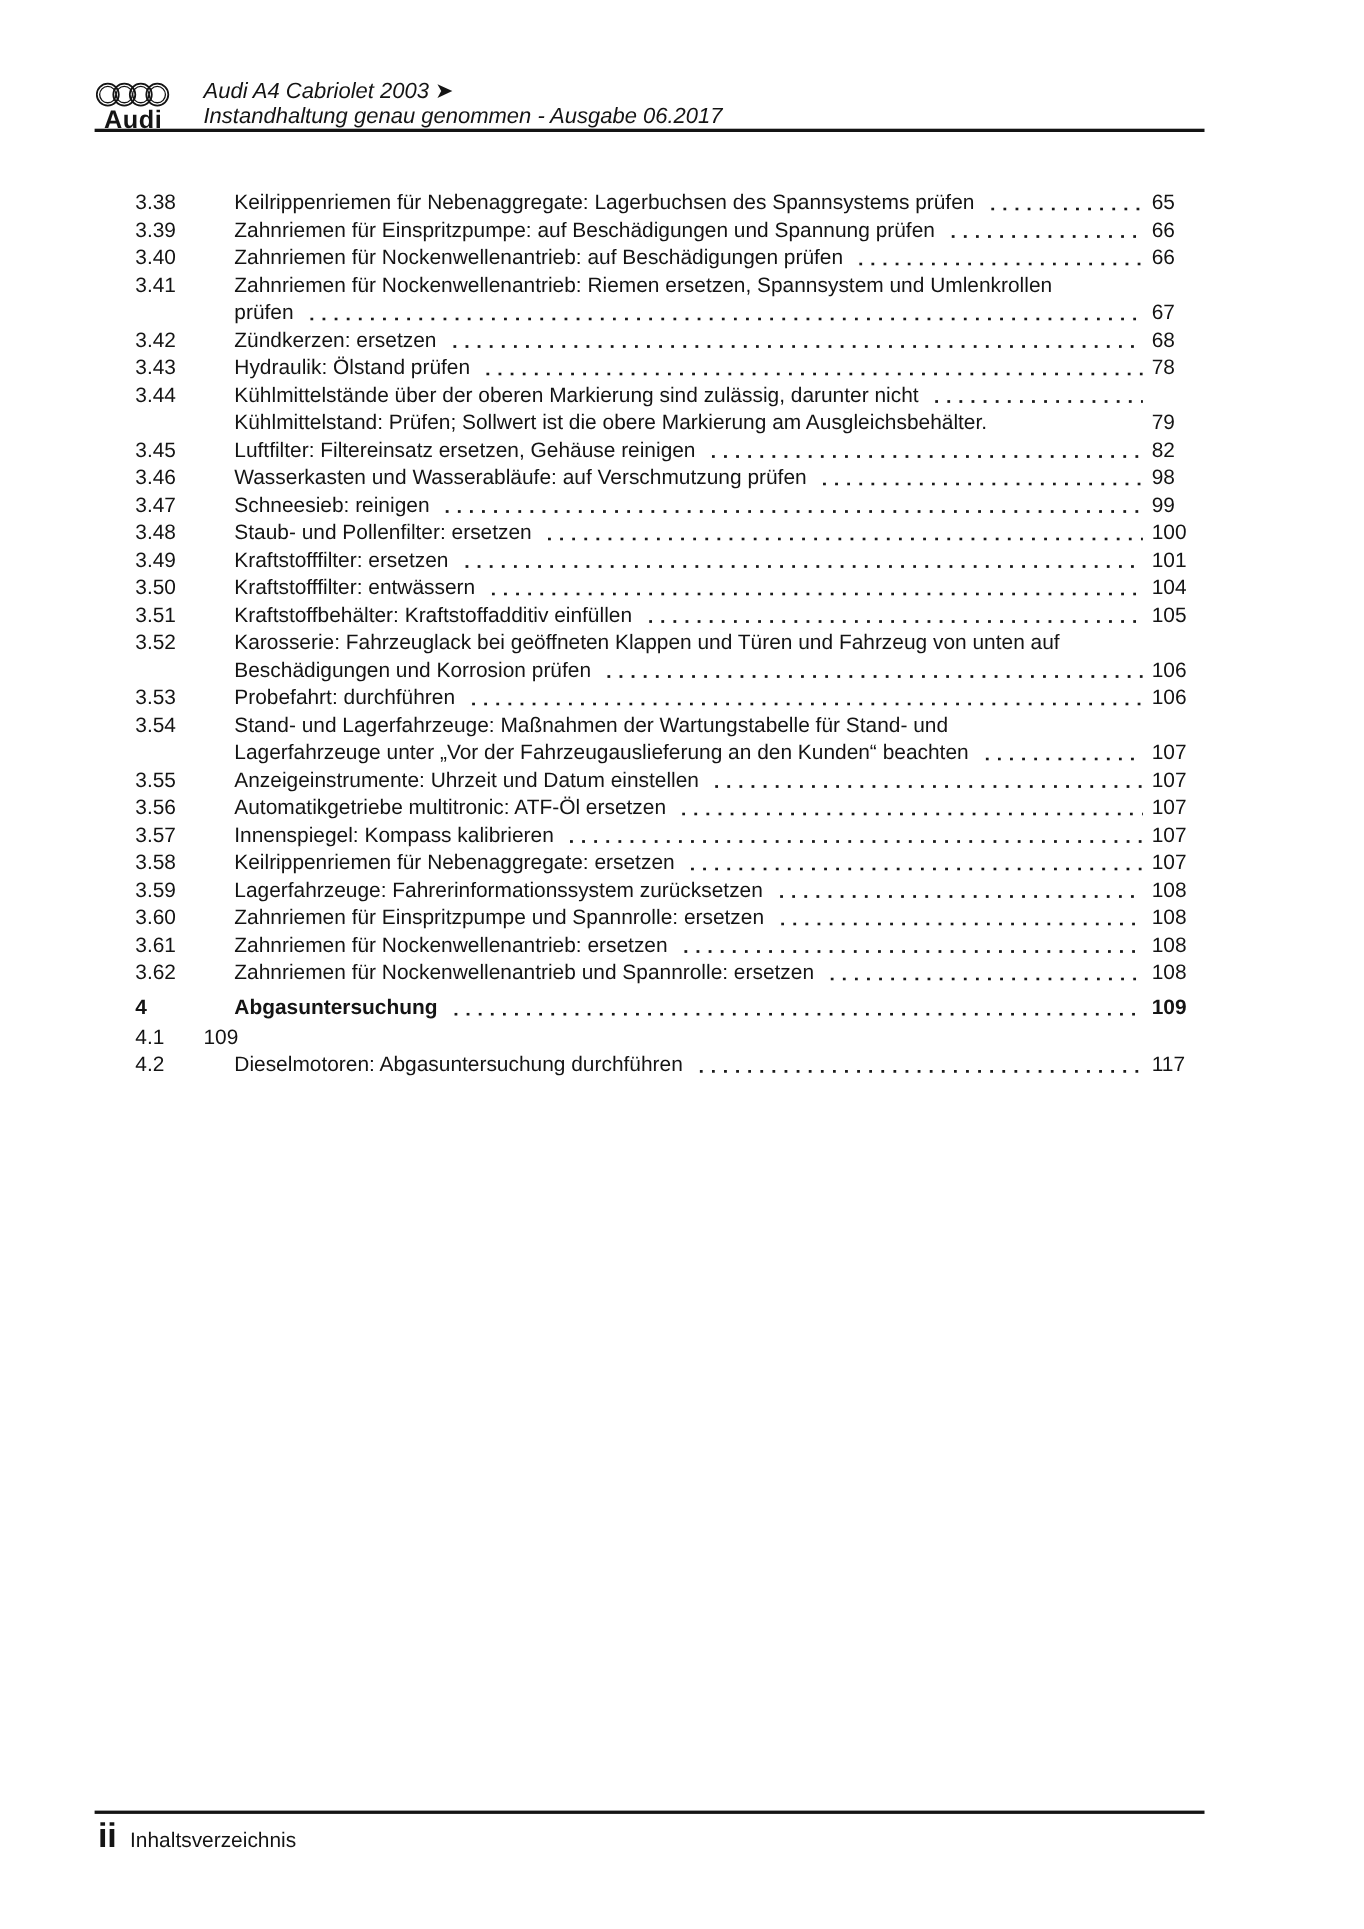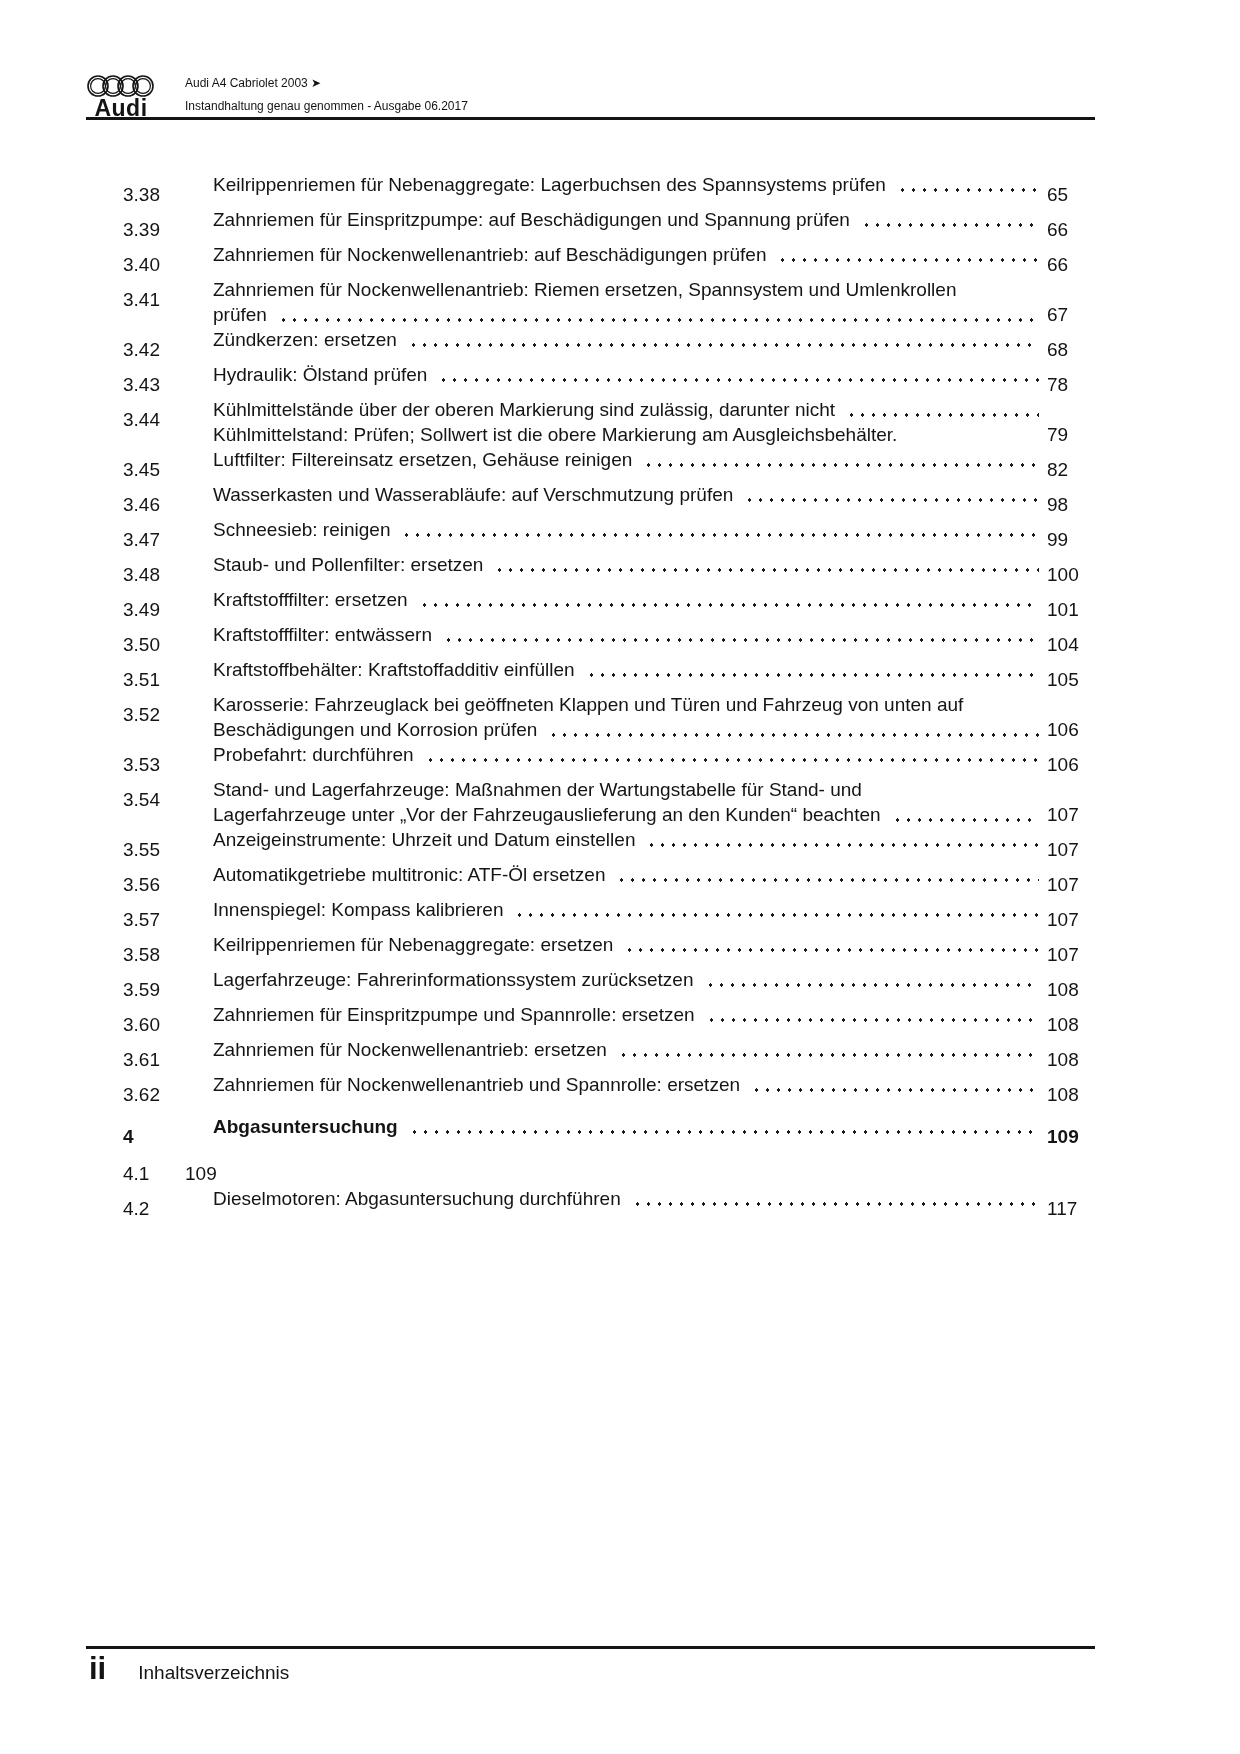--- a/index.html
+++ b/index.html
@@ -26,23 +26,24 @@
     display: block;
     margin-top: 1px;
     font-size: 23px;
     font-weight: 700;
     letter-spacing: 0.5px;
     line-height: 17px;
   }
   .header-text {
     position: absolute;
     left: 185px; top: 72px;
-    font-size: 12px;
+    font-size: 20px;
     line-height: 23px;
     white-space: nowrap;
+    font-style: italic;
   }
   .rule {
     position: absolute;
     left: 86px;
     width: 1009px;
     height: 3px;
     background: #141414;
   }
   .rule.header-rule { top: 117px; }
   .rule.footer-rule { top: 1646px; }
@@ -50,42 +51,42 @@
   
   .toc {
     position: absolute;
     left: 123px; top: 172px;
     width: 972px;
     font-size: 19px;
     line-height: 25px;
   }
   .row { display: flex; align-items: flex-start; }
   .row.bold { font-weight: 700; margin-top: 7px; margin-bottom: 2px; }
-  .num { flex: none; width: 62px; margin-top: 10px; }
+  .num { flex: none; width: 62px; }
   .body { flex: 1 1 auto; min-width: 0; }
   .line { display: flex; }
   .line .t { white-space: normal; margin-left: 28px; }
   .leader {
     flex: 1 1 auto;
     min-width: 24px;
     margin: 0 8px 0 11px;
     background-image: radial-gradient(circle, #1a1a1a 1.5px, rgba(0,0,0,0) 1.6px);
     background-size: 11px 4px;
     background-repeat: repeat-x;
     background-position: left bottom 5px;
   }
   .page { flex: none; width: 48px; text-align: left; align-self: flex-end; }
 
   
   .footer-row {
     position: absolute;
     left: 89px; top: 1652px;
     display: flex;
     align-items: baseline;
-    gap: 32px;
+    gap: 12px;
   }
   .footer-pagenum { font-size: 31px; font-weight: 700; line-height: 34px; }
   .footer-label   { font-size: 19px; }
 </style>
 </head>
 <body>
 
 <div id="page">
 
   <div class="logo">

